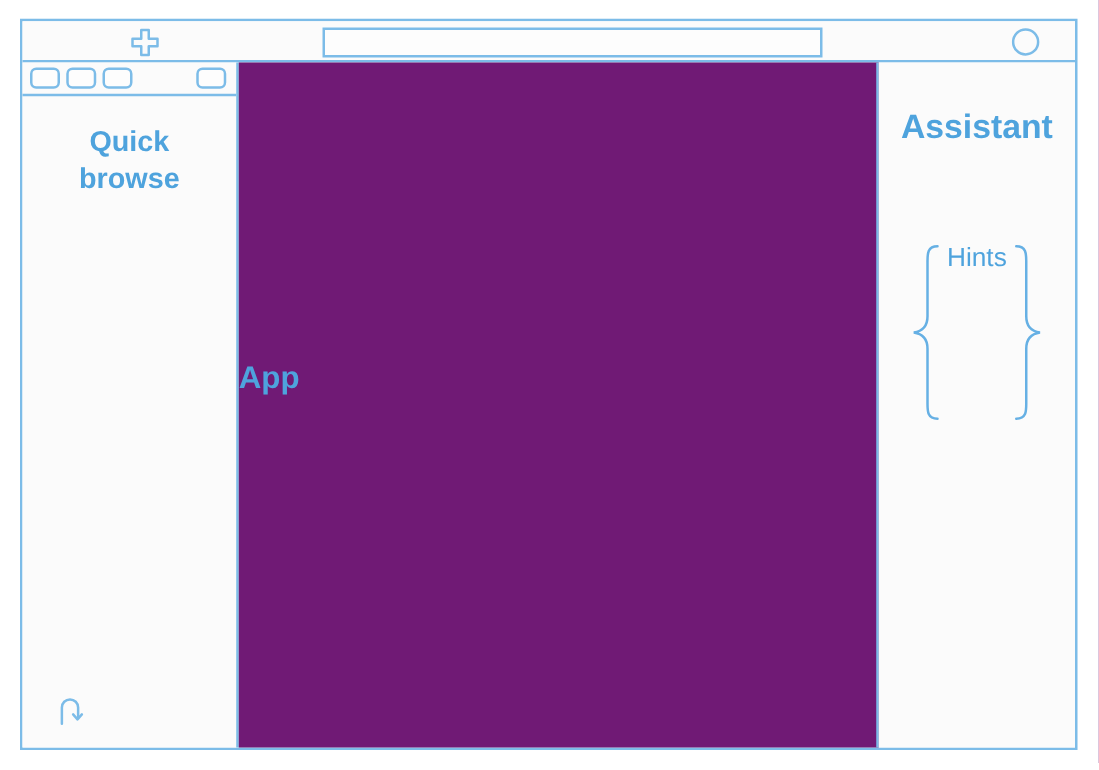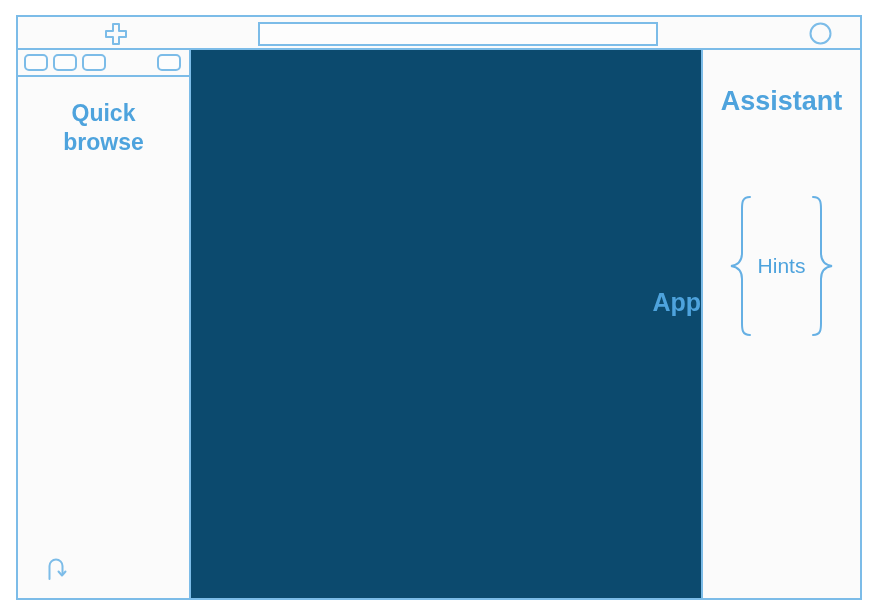--- a/index.html
+++ b/index.html
@@ -147,24 +147,24 @@
     width: 30px;
     height: 30px;
   }
 
   
   #app-area {
     flex: 1 1 auto;
     position: relative;
     display: flex;
     align-items: center;
-    justify-content: flex-end;
+    justify-content: flex-start;
     box-sizing: border-box;
     border-right: 2px solid #7cbce8;
-    background: #0c4a6e;
+    background: #701a75;
   }
   #app-label {
     font-size: 25px;
     font-weight: bold;
     color: #4ea3dd;
     
     margin-bottom: 44px;
   }
 
   
@@ -185,21 +185,21 @@
     color: #4ea3dd;
     text-align: center;
   }
 
   #hints-block {
     position: absolute;
     top: 145px;
     left: 0;
     right: 0;
     display: flex;
-    align-items: center;
+    align-items: flex-start;
     justify-content: center;
   }
   .brace {
     width: 26px;
     height: 142px;
     flex: 0 0 26px;
   }
   .brace svg { display: block; }
   #hints-label {
     font-size: 21px;

